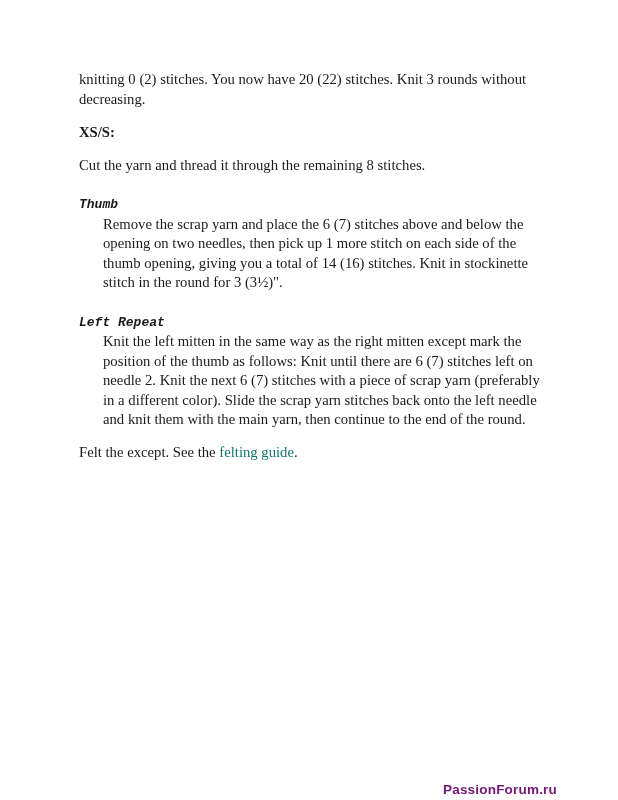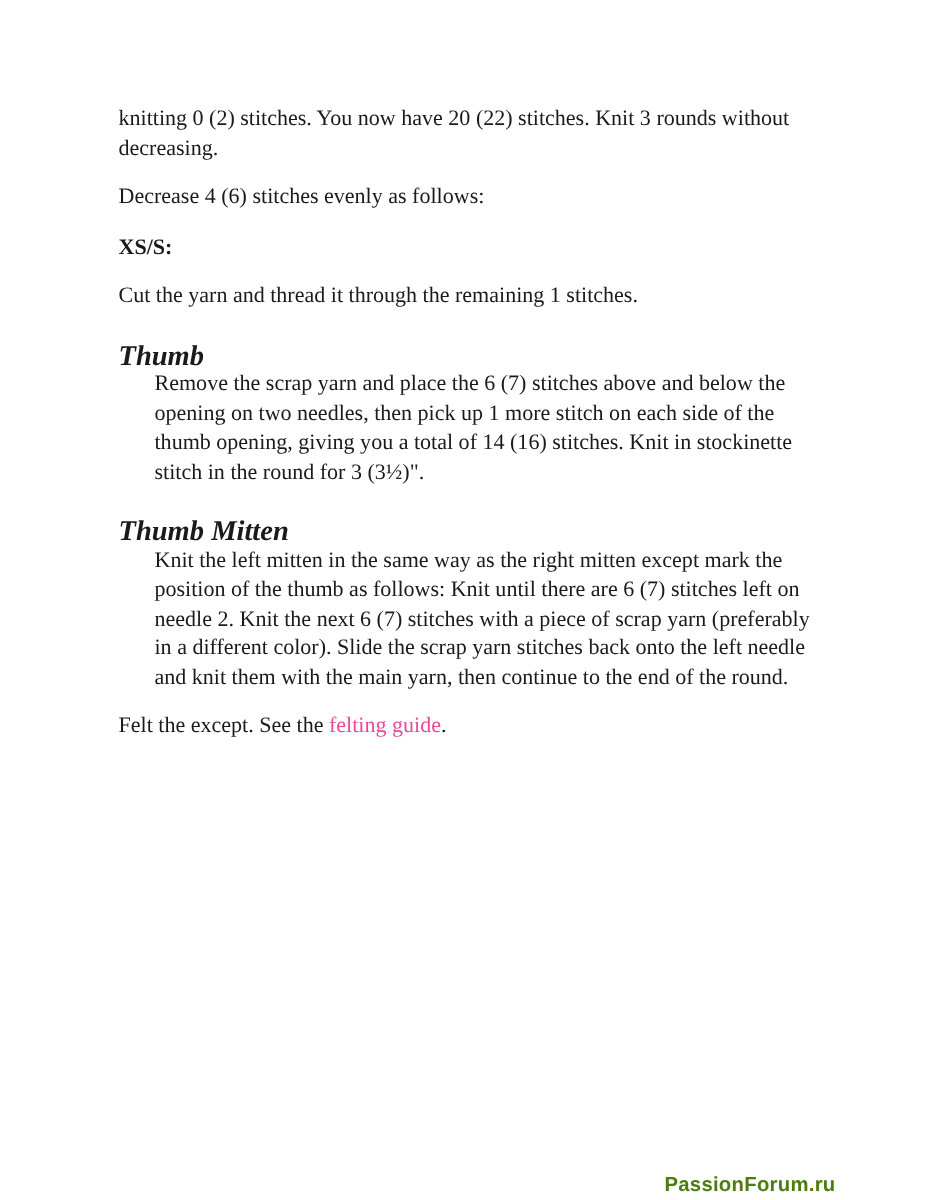--- a/index.html
+++ b/index.html
@@ -28,24 +28,24 @@
   .content p {
     margin: 0 0 13px 0;
   }
   .content p.sized {
     margin: 14px 0 13px 0;
   }
   .content strong.size-label {
     font-weight: bold;
   }
   .section-heading {
-    font-family: Liberation Serif, serif;
+    font-family: Liberation Mono, monospace;
     font-style: italic;
     font-weight: 600;
-    font-size: 19px;
+    font-size: 13px;
     line-height: 19.5px;
     margin: 20px 0 0 0;
     color: #1a1a1a;
   }
   .section-heading + p {
     margin-top: 0;
     margin-left: 24px;
   }
   a.doc-link {
     text-decoration: none;
@@ -65,38 +65,37 @@
 </style>
 </head>
 <body>
 
 <div class="page" style="background: rgb(255, 255, 255);">
   <main class="content" style="color: rgb(26, 26, 26);">
 
     <p>knitting 0 (2) stitches. You now have 20 (22) stitches. Knit 3 rounds without decreasing.</p>
 
 
-    <p>Decrease 4 (6) stitches evenly as follows:</p>
 
     <p class="sized">
       <strong class="size-label">XS/S:</strong><br>
     </p>
 
 
-    <p>Cut the yarn and thread it through the remaining 1 stitches.</p>
+    <p>Cut the yarn and thread it through the remaining 8 stitches.</p>
 
     <h2 class="section-heading">Thumb</h2>
 
     <p>Remove the scrap yarn and place the 6 (7) stitches above and below the opening on two needles, then pick up 1 more stitch on each side of the thumb opening, giving you a total of 14 (16) stitches. Knit in stockinette stitch in the round for 3 (3½)".</p>
 
 
-    <h2 class="section-heading">Thumb Mitten</h2>
+    <h2 class="section-heading">Left Repeat</h2>
 
     <p>Knit the left mitten in the same way as the right mitten except mark the position of the thumb as follows: Knit until there are 6 (7) stitches left on needle 2. Knit the next 6 (7) stitches with a piece of scrap yarn (preferably in a different color). Slide the scrap yarn stitches back onto the left needle and knit them with the main yarn, then continue to the end of the round.</p>
 
     <p>
-      <span>Felt the except. See the </span><a class="doc-link" style="color: #ec4899;">felting guide</a><span>.</span>
+      <span>Felt the except. See the </span><a class="doc-link" style="color: #0f766e;">felting guide</a><span>.</span>
     </p>
 
   </main>
 
-  <div class="watermark" style="color: #4d7c0f;">PassionForum.ru</div>
+  <div class="watermark" style="color: #701a75;">PassionForum.ru</div>
 </div>
 
 </body></html>

